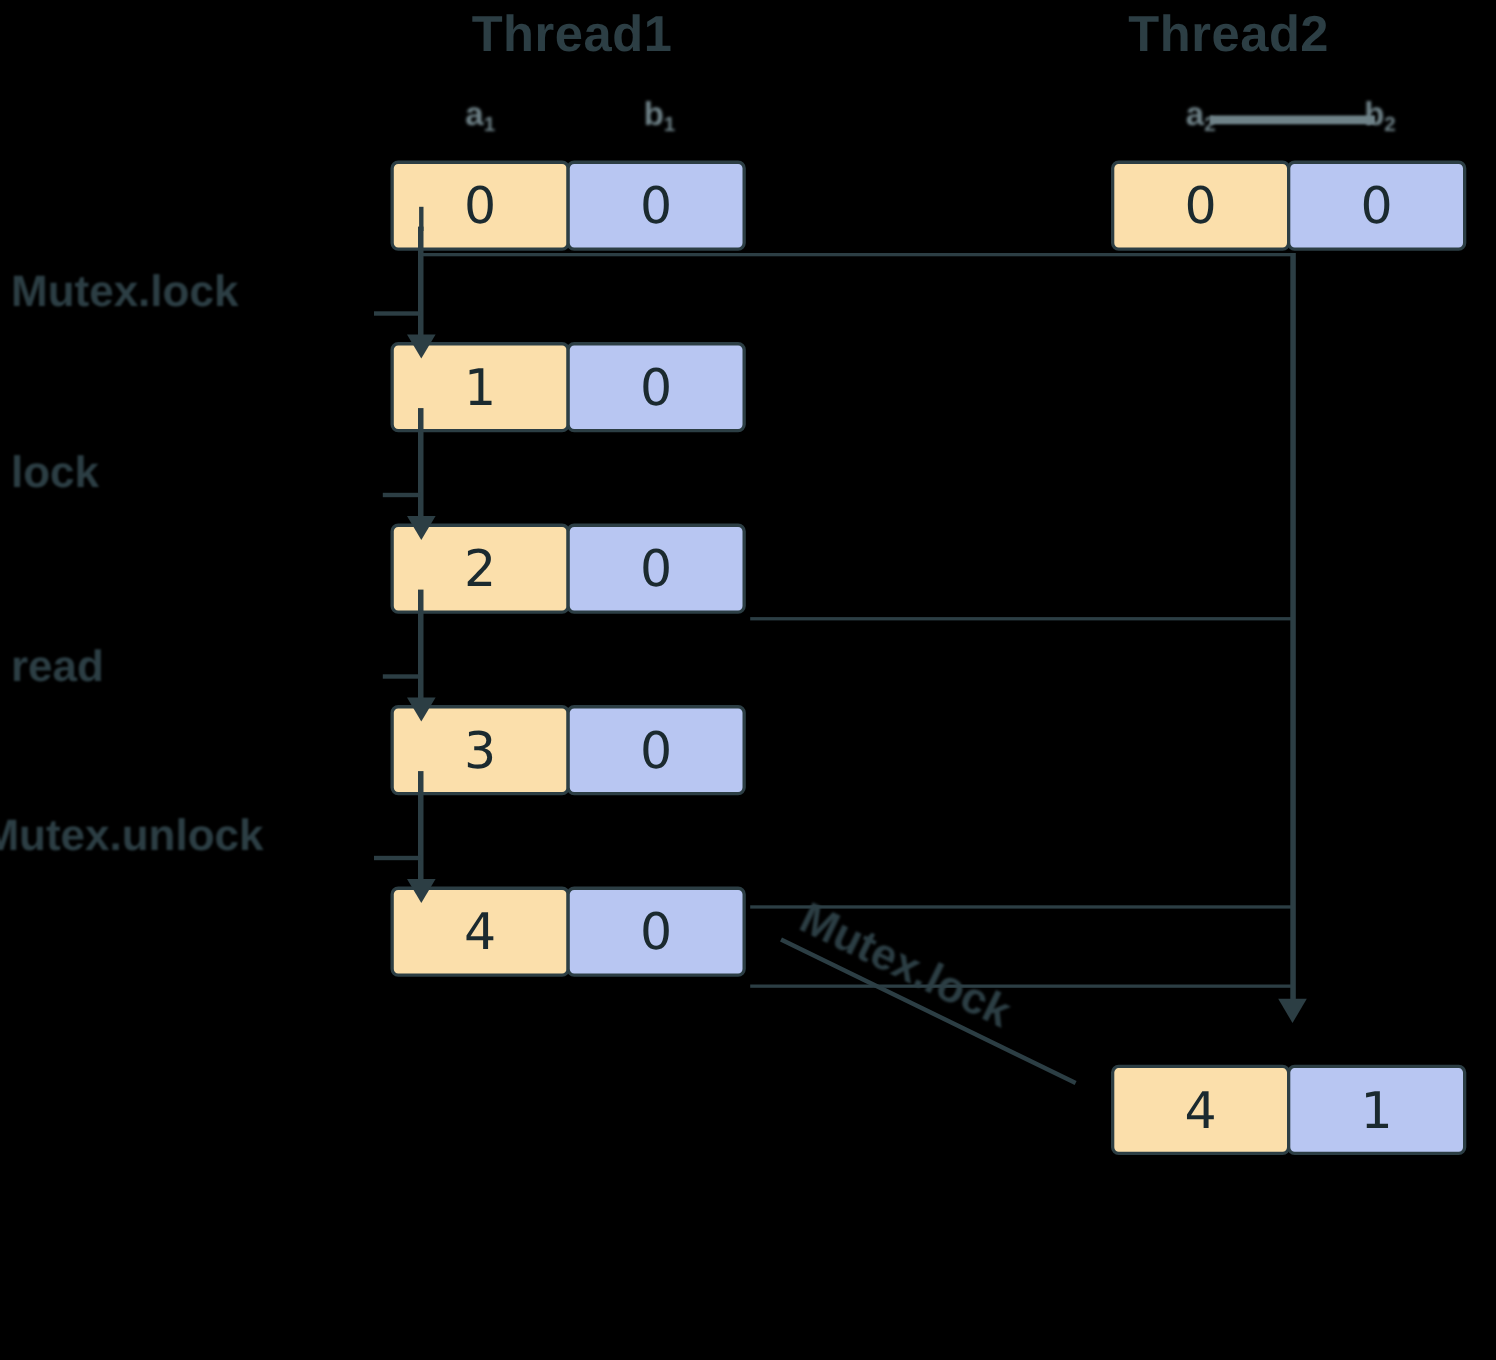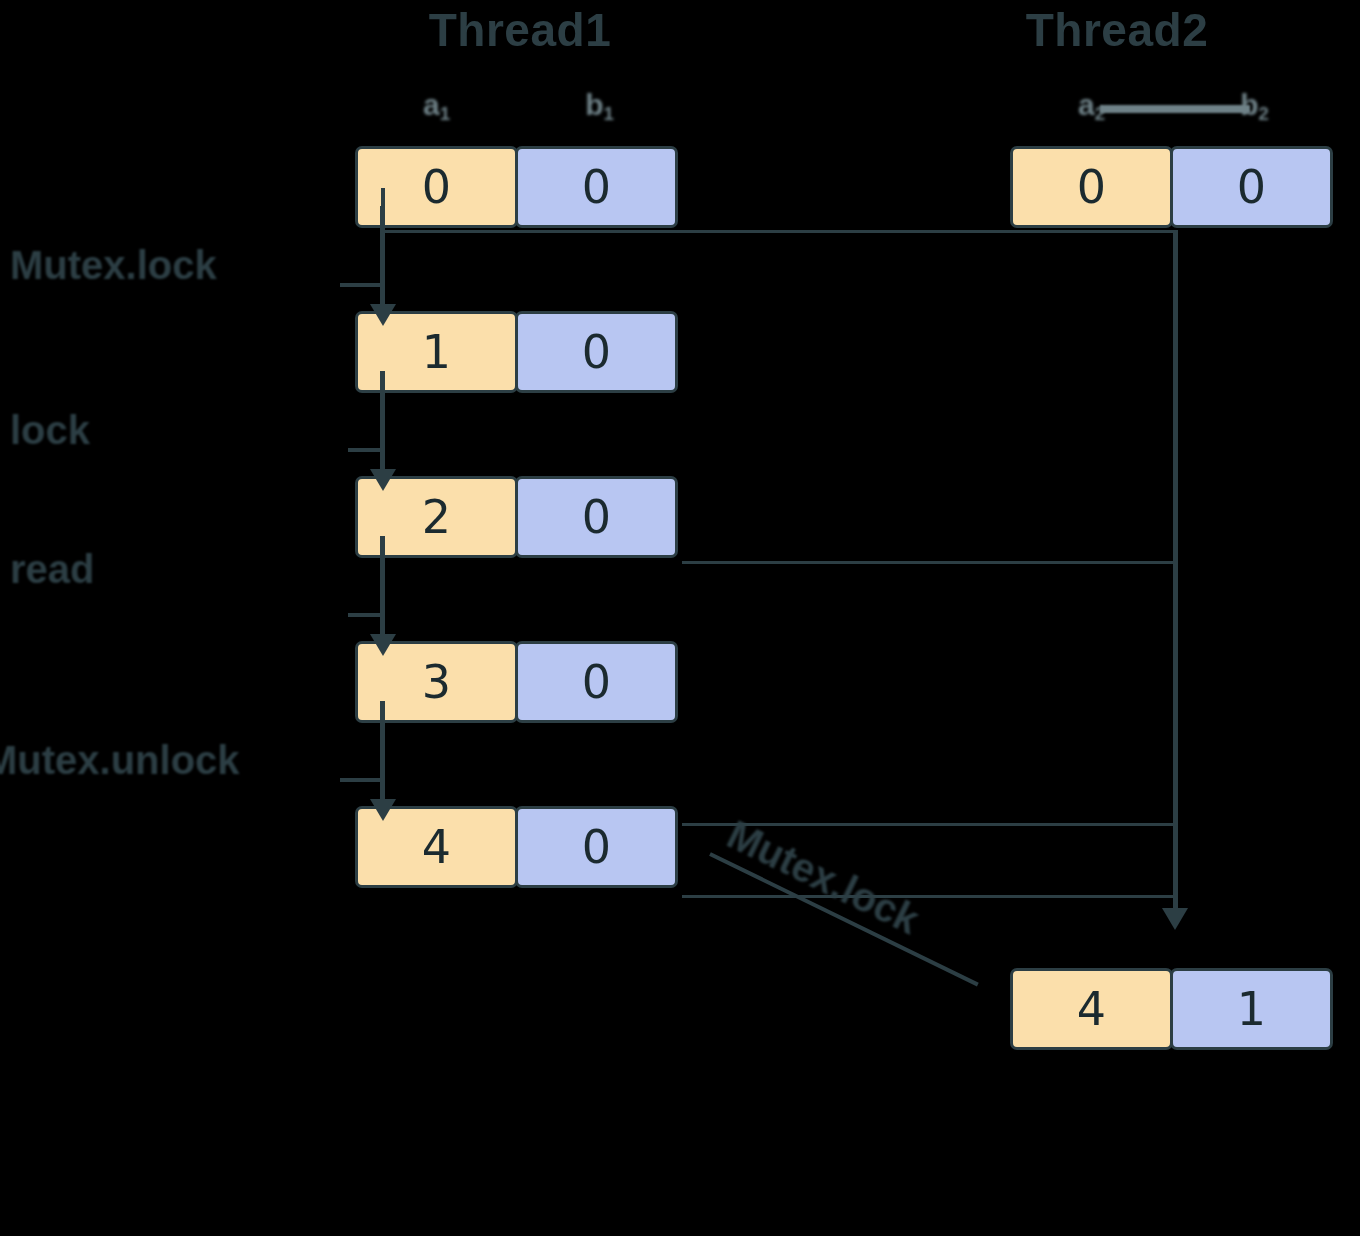--- a/index.html
+++ b/index.html
@@ -180,21 +180,21 @@
   <div class="arrowhead" style="left:370px; top:799px;"></div>
 
   <div class="tick" style="left:381px; top:188px; height:22px;"></div>
 
   <div class="op-label" style="left:10px; top:243px; width:330px;">Mutex.lock</div>
   <div class="thinline" style="left:340px; top:283px; width:42px; height:4px;"></div>
 
   <div class="op-label" style="left:10px; top:408px; width:330px;">lock</div>
   <div class="thinline" style="left:348px; top:448px; width:34px; height:4px;"></div>
 
-  <div class="op-label" style="left:10px; top:547px; width:330px;">read</div>
+  <div class="op-label" style="left:10px; top:584px; width:330px;">read</div>
   <div class="thinline" style="left:348px; top:613px; width:34px; height:4px;"></div>
 
   <div class="op-label" style="left:-16px; top:738px; width:356px;">Mutex.unlock</div>
   <div class="thinline" style="left:340px; top:778px; width:42px; height:4px;"></div>
 
   <div class="thinline" style="left:382px; top:230px; width:795px;"></div>
 
   <div class="thinline" style="left:682px; top:561px; width:495px;"></div>
 
   <div class="thinline" style="left:682px; top:823px; width:495px;"></div>

